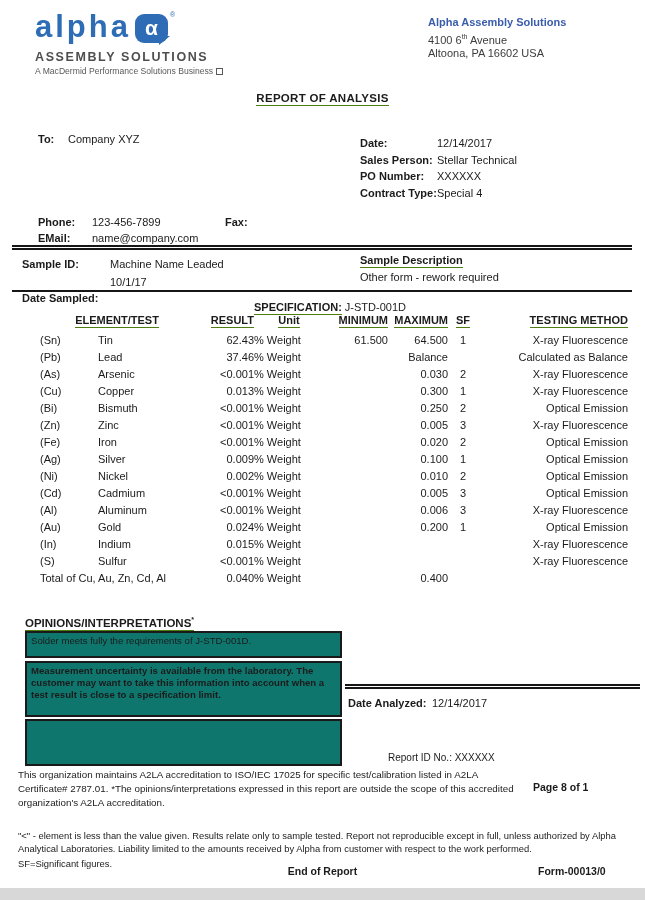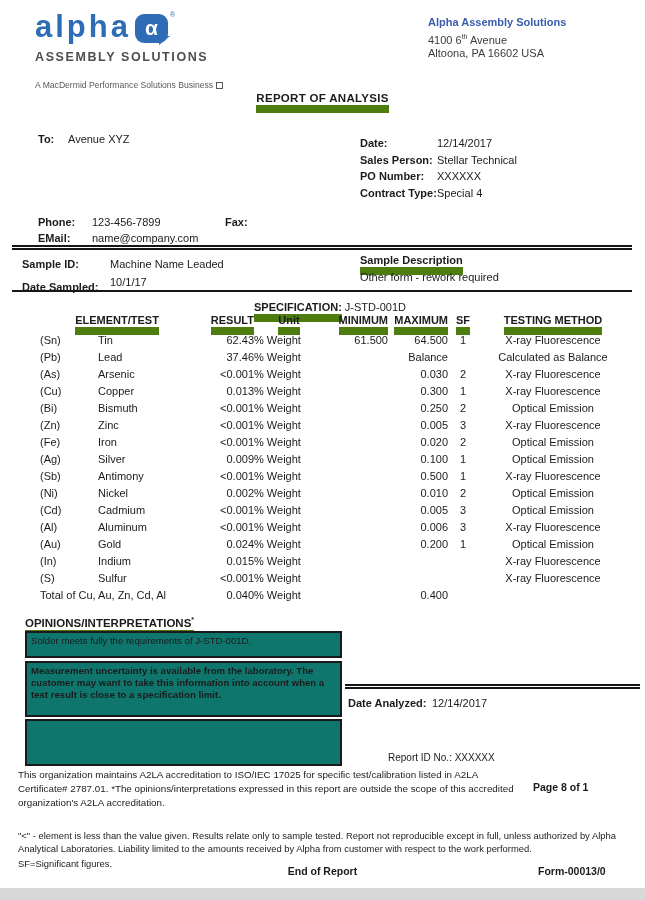--- a/index.html
+++ b/index.html
@@ -3,33 +3,33 @@
 <meta charset="utf-8">
 <style>
   * { margin:0; padding:0; box-sizing:border-box; }
   html,body { background:#ffffff; }
   .page {
     position:relative; width:645px; height:900px; background:#fff;
     font-family:"Liberation Sans", sans-serif; color:#1b1b1b; overflow:hidden;
   }
   .abs { position:absolute; }
   .b { font-weight:bold; }
-  .u { border-bottom:8px solid #4d7c0f; padding-bottom:1px; }
+  .u { border-bottom:1px solid #4d7c0f; padding-bottom:1px; }
   .fs10 { font-size:10px; }
 
   
   .brand-row { display:flex; align-items:flex-start; }
   .brand-word { font-size:31px; font-weight:600; color:#2e6db5; letter-spacing:3px; line-height:30px; }
   .brand-icon { margin-left:4px; position:relative; width:38px; height:34px; }
   .brand-bubble { position:absolute; left:0; top:2px; width:33px; height:29px; background:#2e6db5; border-radius:9px; }
   .brand-alpha { position:absolute; left:0; top:2px; width:33px; height:29px; color:#fff; font-size:21px; font-weight:bold; text-align:center; line-height:28px; }
   .brand-tail { position:absolute; left:24px; top:24px; width:0; height:0; border-left:11px solid #2e6db5; border-bottom:9px solid transparent; }
   .brand-reg { position:absolute; left:35px; top:-1px; font-size:7px; color:#2e6db5; }
   .brand-sub { font-size:12.5px; font-weight:600; letter-spacing:1.6px; color:#4e4e4e; margin-top:4px; }
-  .brand-tag { font-size:8.6px; color:#595959; margin-top:16px; display:flex; align-items:center; gap:3px; }
+  .brand-tag { font-size:8.6px; color:#595959; margin-top:2px; display:flex; align-items:center; gap:3px; }
   .mac-mark { display:inline-block; width:7px; height:7px; border:1.5px solid #595959; }
 
   .addr { font-size:11px; line-height:13.5px; color:#3c3c3c; }
   .addr .co { color:#3a5cad; font-weight:bold; }
   sup { font-size:7px; }
 
   .title-wrap { top:88px; left:0; width:645px; text-align:center; }
   .title-wrap span { font-size:11.5px; font-weight:bold; letter-spacing:.3px; }
 
   .lbl { font-weight:bold; font-size:11px; }
@@ -43,21 +43,21 @@
 
   
   table.results { border-collapse:collapse; table-layout:fixed; }
   table.results th, table.results td { font-size:11px; white-space:nowrap; overflow:visible; padding:0; height:17px; line-height:17px; }
   table.results thead th { font-weight:bold; height:20px; vertical-align:top; }
   .c-sym  { padding-left:22px; text-align:left; }
   .c-name { text-align:left; }
   .c-r    { text-align:right; }
   .c-unit { padding-left:16px; text-align:left; }
   .c-c    { text-align:center; }
-  .c-m    { padding-left:2px; text-align:center; }
+  .c-m    { padding-left:2px; text-align:right; }
 
   .op-head { font-size:11.5px; font-weight:bold; }
   .op-box { border:2px solid #1a1a1a; background:#0f766e; padding:2px 4px; font-size:9.6px; line-height:12px; }
 
   .small-p { font-size:9.8px; line-height:14px; color:#222; }
   .foot-p  { font-size:9.4px; line-height:13px; color:#222; }
 
   .bottom-band { background:#d8d8d8; }
 </style>
 </head>
@@ -86,41 +86,41 @@
     <div class="co">Alpha Assembly Solutions</div>
     <div><span>4100 6</span><sup>th</sup><span> Avenue</span></div>
     <div>Altoona, PA 16602 USA</div>
   </div>
 
   <div class="abs title-wrap">
     <span class="u">REPORT OF ANALYSIS</span>
   </div>
 
   <span class="abs lbl" style="left:38px; top:133px;">To:</span>
-  <span class="abs val" style="left:68px; top:133px;">Avenue XYZ</span>
+  <span class="abs val" style="left:68px; top:133px;">Company XYZ</span>
 
   <div class="abs" style="left:360px; top:133px; width:270px;">
     <div class="order-row"><span class="lbl">Date:</span><span class="val">12/14/2017</span></div>
     <div class="order-row"><span class="lbl">Sales Person:</span><span class="val">Stellar Technical</span></div>
     <div class="order-row"><span class="lbl">PO Number:</span><span class="val">XXXXXX</span></div>
     <div class="order-row"><span class="lbl">Contract Type:</span><span class="val">Special 4</span></div>
   </div>
 
   <span class="abs lbl" style="left:38px; top:216px;">Phone:</span>
   <span class="abs val" style="left:92px; top:216px;">123-456-7899</span>
   <span class="abs lbl" style="left:225px; top:216px;">Fax:</span>
   <span class="abs val" style="left:260px; top:216px;"></span>
   <span class="abs lbl" style="left:38px; top:232px;">EMail:</span>
   <span class="abs val" style="left:92px; top:232px;">name@company.com</span>
 
   <div class="abs rule-double" style="left:12px; top:245px; width:620px;"></div>
 
   <span class="abs lbl" style="left:22px; top:258px;">Sample ID:</span>
   <span class="abs val" style="left:110px; top:258px;">Machine Name Leaded</span>
-  <span class="abs lbl" style="left:22px; top:281px;">Date Sampled:</span>
+  <span class="abs lbl" style="left:22px; top:292px;">Date Sampled:</span>
   <span class="abs val" style="left:110px; top:276px;">10/1/17</span>
   <span class="abs lbl u" style="left:360px; top:254px;">Sample Description</span>
   <span class="abs val" style="left:360px; top:271px;">Other form - rework required</span>
 
   <div class="abs rule-single" style="left:12px; top:290px; width:620px;"></div>
 
   <div class="abs" style="left:0; top:297px; width:660px; text-align:center;">
     <span class="lbl u">SPECIFICATION:</span><span class="val"> J-STD-001D</span>
   </div>
 
@@ -221,30 +221,20 @@
           <td class="c-sym">(Ag)</td>
           <td class="c-name">Silver</td>
           <td class="c-r">0.009</td>
           <td class="c-unit">% Weight</td>
           <td class="c-r"></td>
           <td class="c-r">0.100</td>
           <td class="c-c">1</td>
           <td class="c-m">Optical Emission</td>
         </tr>
         <tr>
-          <td class="c-sym">(Sb)</td>
-          <td class="c-name">Antimony</td>
-          <td class="c-r">&lt;0.001</td>
-          <td class="c-unit">% Weight</td>
-          <td class="c-r"></td>
-          <td class="c-r">0.500</td>
-          <td class="c-c">1</td>
-          <td class="c-m">X-ray Fluorescence</td>
-        </tr>
-        <tr>
           <td class="c-sym">(Ni)</td>
           <td class="c-name">Nickel</td>
           <td class="c-r">0.002</td>
           <td class="c-unit">% Weight</td>
           <td class="c-r"></td>
           <td class="c-r">0.010</td>
           <td class="c-c">2</td>
           <td class="c-m">Optical Emission</td>
         </tr>
         <tr>

